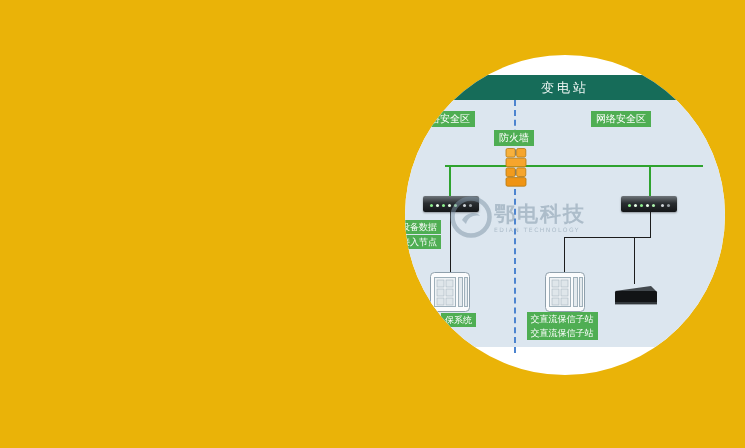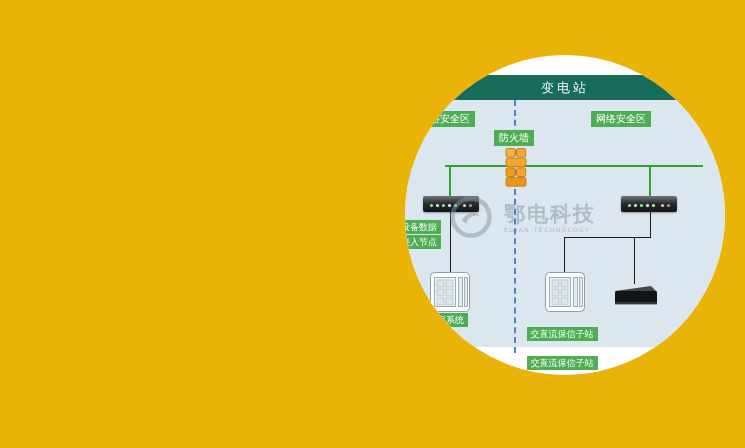--- a/index.html
+++ b/index.html
@@ -10,39 +10,39 @@
           background:#ffffff;overflow:hidden}
 
   .panel{position:absolute;left:0;top:45px;width:320px;height:247px;background:var(--panel-bg,#dce6ef)}
   .hdr{position:absolute;left:0;top:20px;width:320px;height:25px;line-height:25px;text-align:center;
        color:#eef6f3;font-size:13px;letter-spacing:3px;background:var(--header-bg,#166c59)}
 
   .chip{position:absolute;background:var(--zone-label-bg,#4fae53);color:#fff;font-size:10px;
         line-height:14px;padding:1px 5px;white-space:nowrap}
   .chip.small{font-size:9px;line-height:12px;padding:1px 4px}
   .chipline{background:var(--zone-label-bg,#4fae53);color:#fff;font-size:9px;line-height:12px;
-            padding:1px 4px;white-space:nowrap;margin-top:15px}
+            padding:1px 4px;white-space:nowrap;margin-top:0}
 
   .gline{position:absolute;background:var(--green-line,#2fa32f)}
   .kline{position:absolute;background:#1c1c1c}
   .dashed{position:absolute;width:0;border-left:2px dashed var(--dashed-line,#4d84cf)}
 
   .switch{position:absolute;width:56px;height:16px;border-radius:2px;
           background:linear-gradient(180deg,#70767b 0%,#2a2e31 45%,#141618 100%);
           box-shadow:0 1px 2px rgba(0,0,0,.35)}
   .lights{position:absolute;left:7px;top:8px;width:3px;height:3px;border-radius:50%;background:#8ef08e;
           box-shadow:6px 0 0 #e8ffe8,12px 0 0 #8ef08e,18px 0 0 #e8ffe8,24px 0 0 #aef3ae,
                      33px 0 0 #cfd4d8,39px 0 0 #9aa0a5}
   .dev{position:absolute}
 
   .centerlabels{position:absolute;left:100px;top:257px;width:114px;display:flex;
                 flex-direction:column;align-items:center}
   .righttext{position:absolute;left:203px;top:259px;font-size:9px;line-height:13px;color:#2e2e2e;white-space:nowrap}
 
-  .watermark{position:absolute;left:44px;top:140px;display:flex;align-items:center;gap:11px;
+  .watermark{position:absolute;left:44px;top:140px;display:flex;align-items:center;gap:1px;
              opacity:.5;z-index:40;color:#7e94a6;pointer-events:none}
   .wm-col{display:flex;flex-direction:column}
   .wm-cn{font-size:21px;font-weight:bold;letter-spacing:2px;line-height:24px}
   .wm-en{font-size:6px;letter-spacing:1.5px}
 </style>
 </head>
 <body>
 
 <div class="page">
 
@@ -118,21 +118,21 @@
       <rect x="28.5" y="5.5" width="4" height="29" fill="#e4eaee" stroke="#9fb0ba"></rect>
       <rect x="34.5" y="5.5" width="3" height="29" fill="#e4eaee" stroke="#9fb0ba"></rect>
     </svg>
 
     <svg class="dev" style="left:206px;top:228px" width="48" height="26" viewBox="0 0 48 26">
       <polygon points="4,8 40,3 46,9 10,14" fill="#43494e"></polygon>
       <rect x="4" y="8" width="42" height="13" rx="1.5" fill="#121416"></rect>
       <rect x="4" y="19" width="42" height="2.4" fill="#33383c"></rect>
     </svg>
 
-    <div class="chip small" style="left:28px;top:258px">保系统</div>
+    <div class="chip small" style="left:36px;top:258px">保系统</div>
 
     <div class="centerlabels">
       <span class="chipline">交直流保信子站</span>
       <span class="chipline">交直流保信子站</span>
     </div>
 
 
     <div class="watermark">
       <svg width="44" height="44" viewBox="0 0 44 44">
         <circle cx="22" cy="22" r="18.5" fill="none" stroke="currentColor" stroke-width="4.5"></circle>

